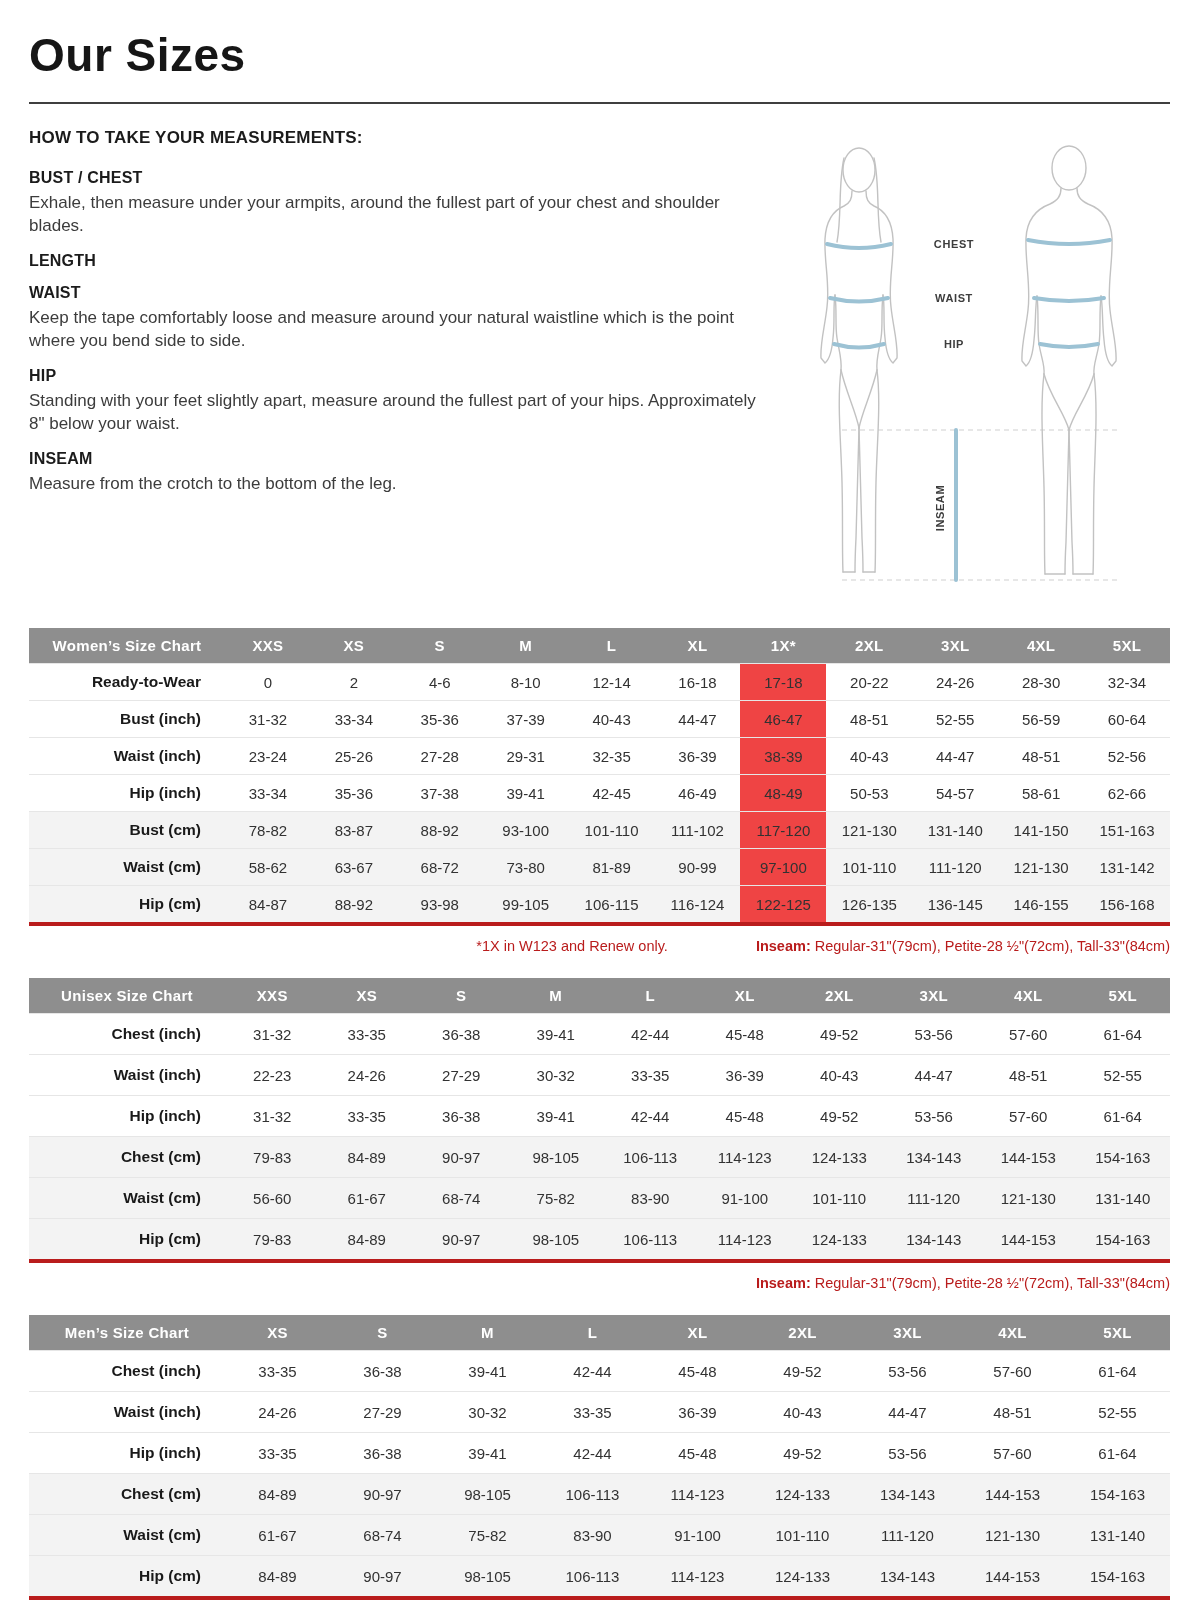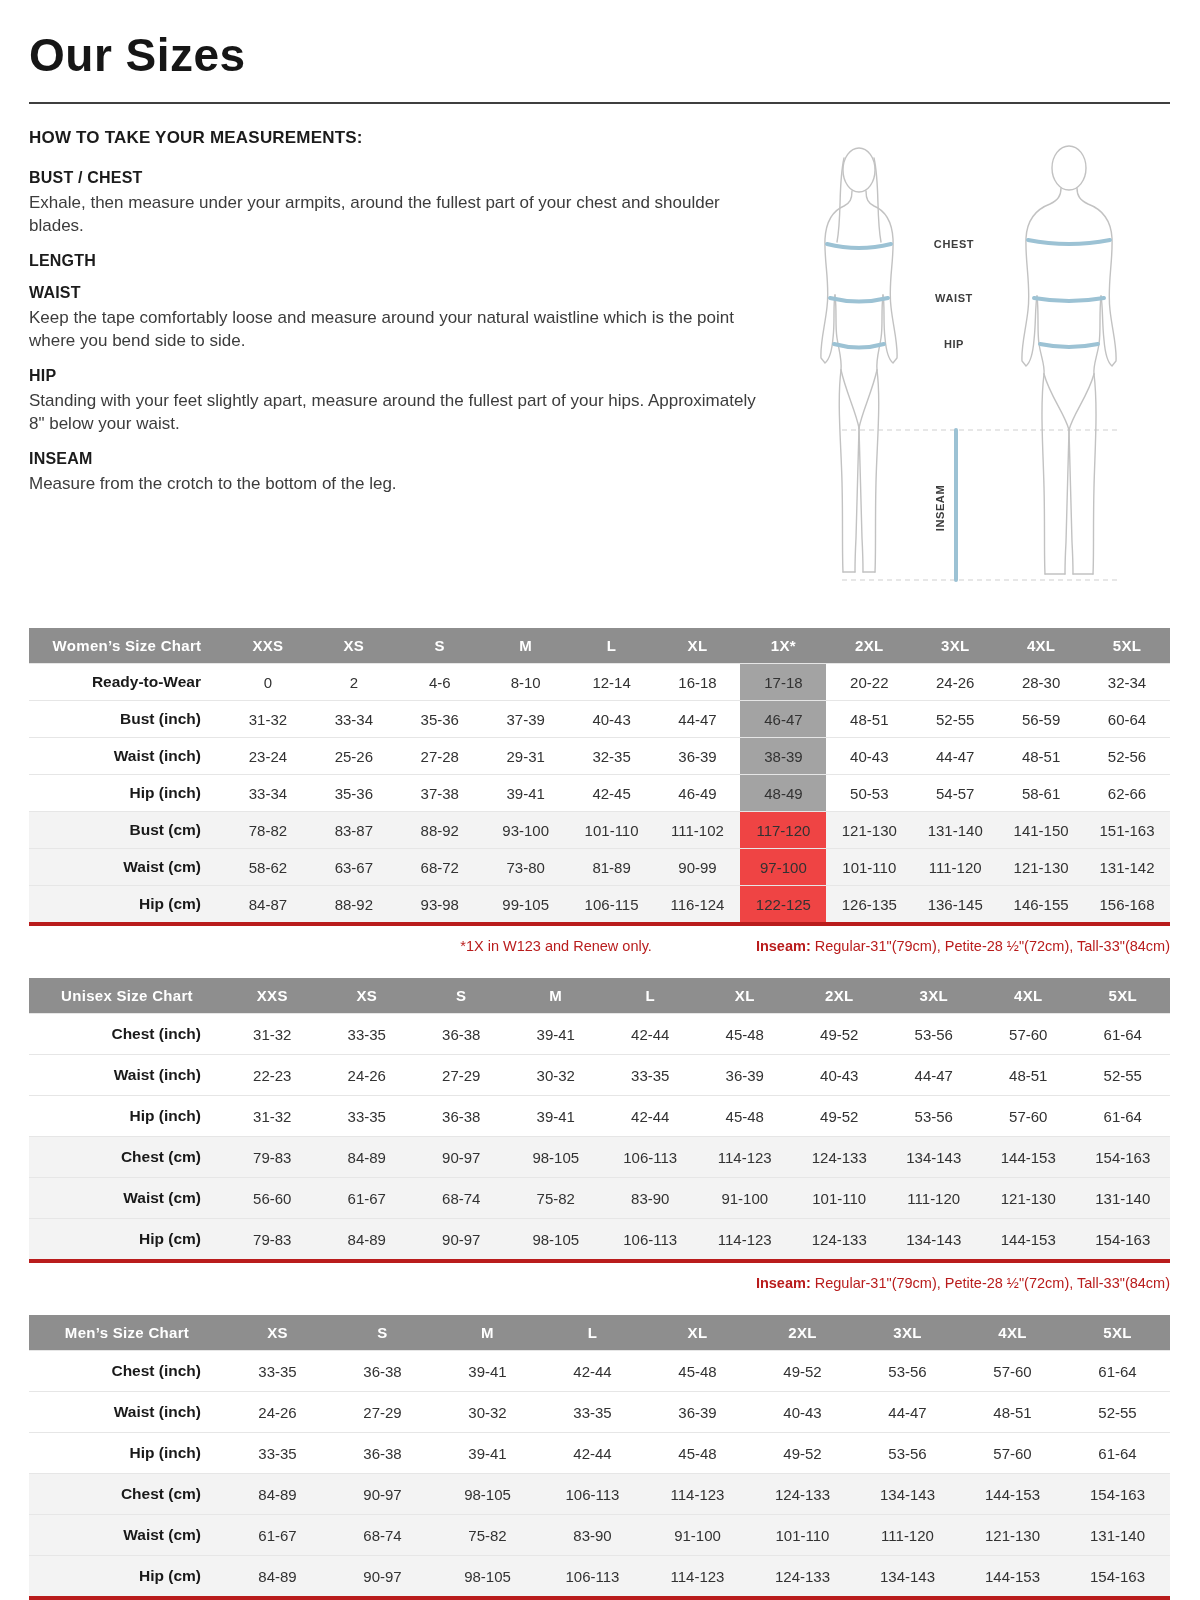--- a/index.html
+++ b/index.html
@@ -29,26 +29,26 @@
 
   
   .table-block { margin-top: 24px; }
   table.size-table { width: 100%; border-collapse: collapse; table-layout: fixed; font-size: 15px; border-bottom: 4px solid #b91c1c; }
   table.size-table th:first-child, table.size-table td:first-child { width: 196px; }
   thead th { background: #8e8e8e; color: #ffffff; font-weight: 700; padding: 9px 4px; text-align: center; font-size: 15px; letter-spacing: .3px; }
   tbody td { text-align: center; padding: 9px 4px; border-top: 1px solid #e6e6e6; color: #323232; }
   .t1 tbody td, .t2 tbody td { padding: 11px 4px; }
   tbody td.row-label { text-align: right; font-weight: 700; color: #191919; padding-right: 24px; font-size: 15.5px; }
   tbody tr.shaded td { background: #f3f3f3; }
-  tbody td.hl { background: #a3a3a3; }
+  tbody td.hl { background: #ef4444; }
   tbody tr.shaded td.hl { background: #ef4444; }
 
   .footnotes { display: flex; justify-content: flex-end; align-items: baseline; margin-top: 12px; font-size: 14.5px; color: #b91c1c; }
   .footnotes .note { margin-right: 88px; }
-  .footnotes .inseam b { font-weight: 700; margin-left: 16px; }
+  .footnotes .inseam b { font-weight: 700; }
 </style>
 </head>
 <body>
 
 <div class="page">
 
   <h1 class="title">Our Sizes</h1>
   <div class="divider"></div>
 
   <div class="top">

